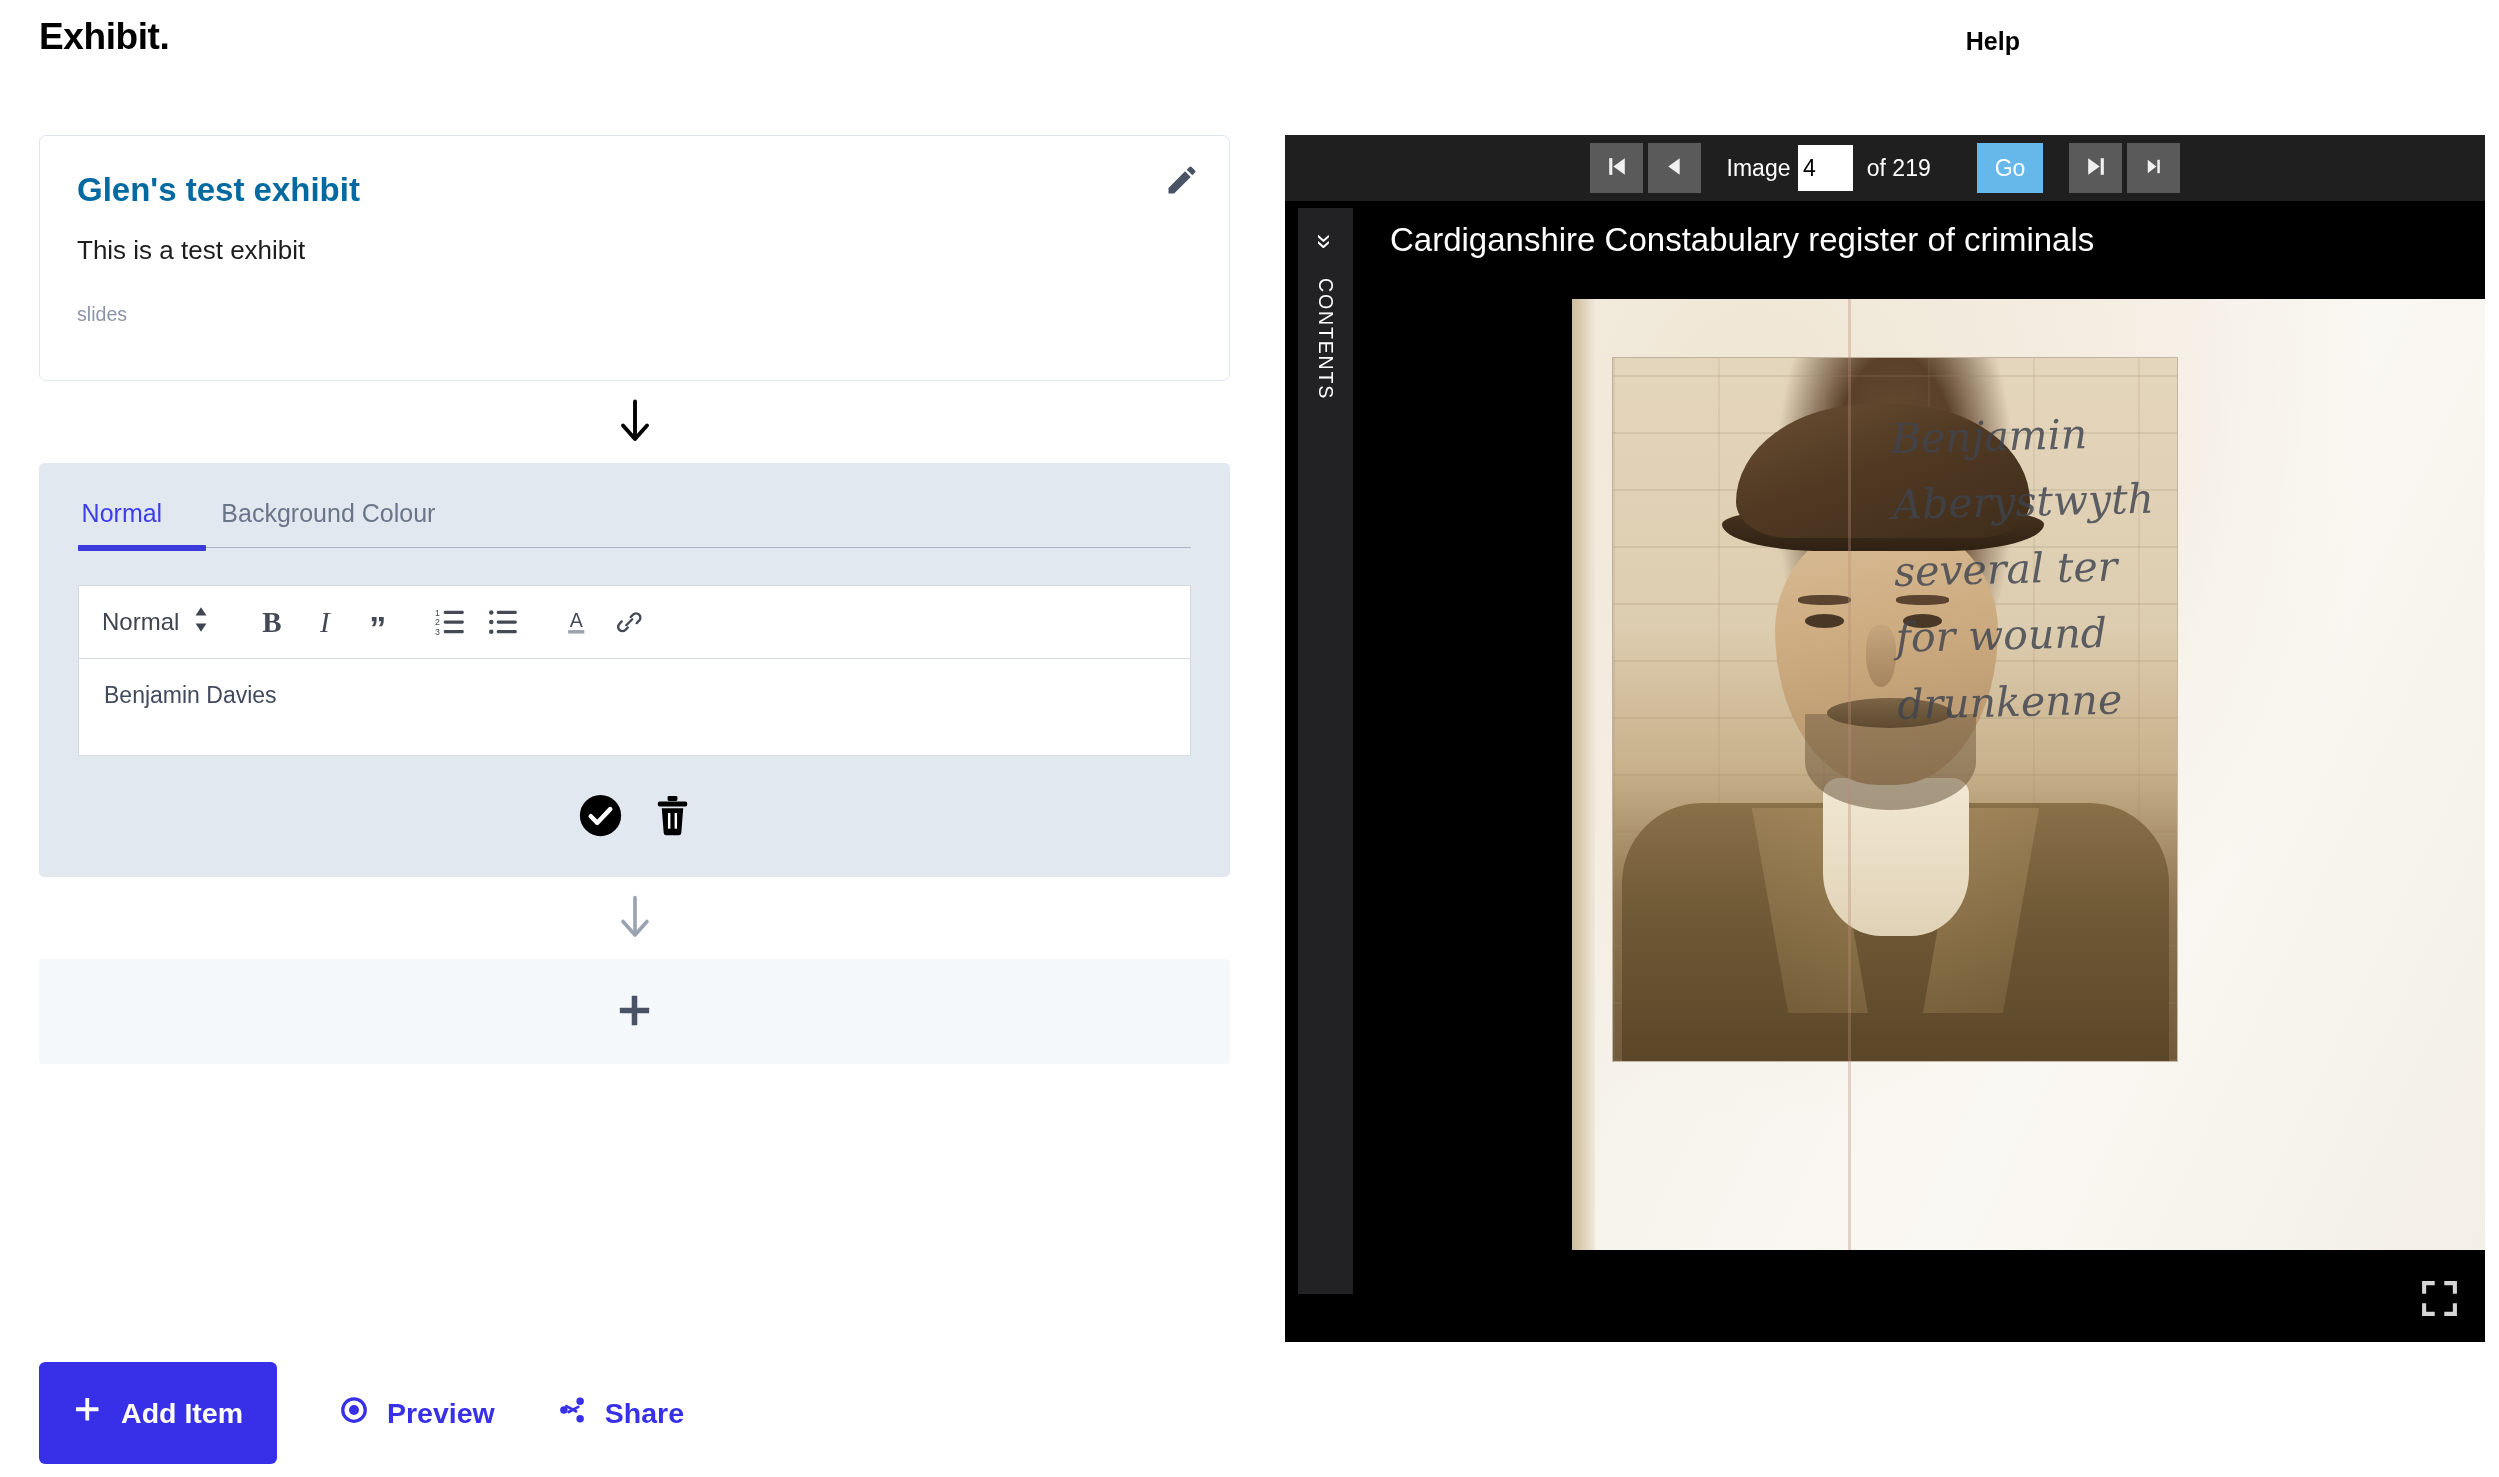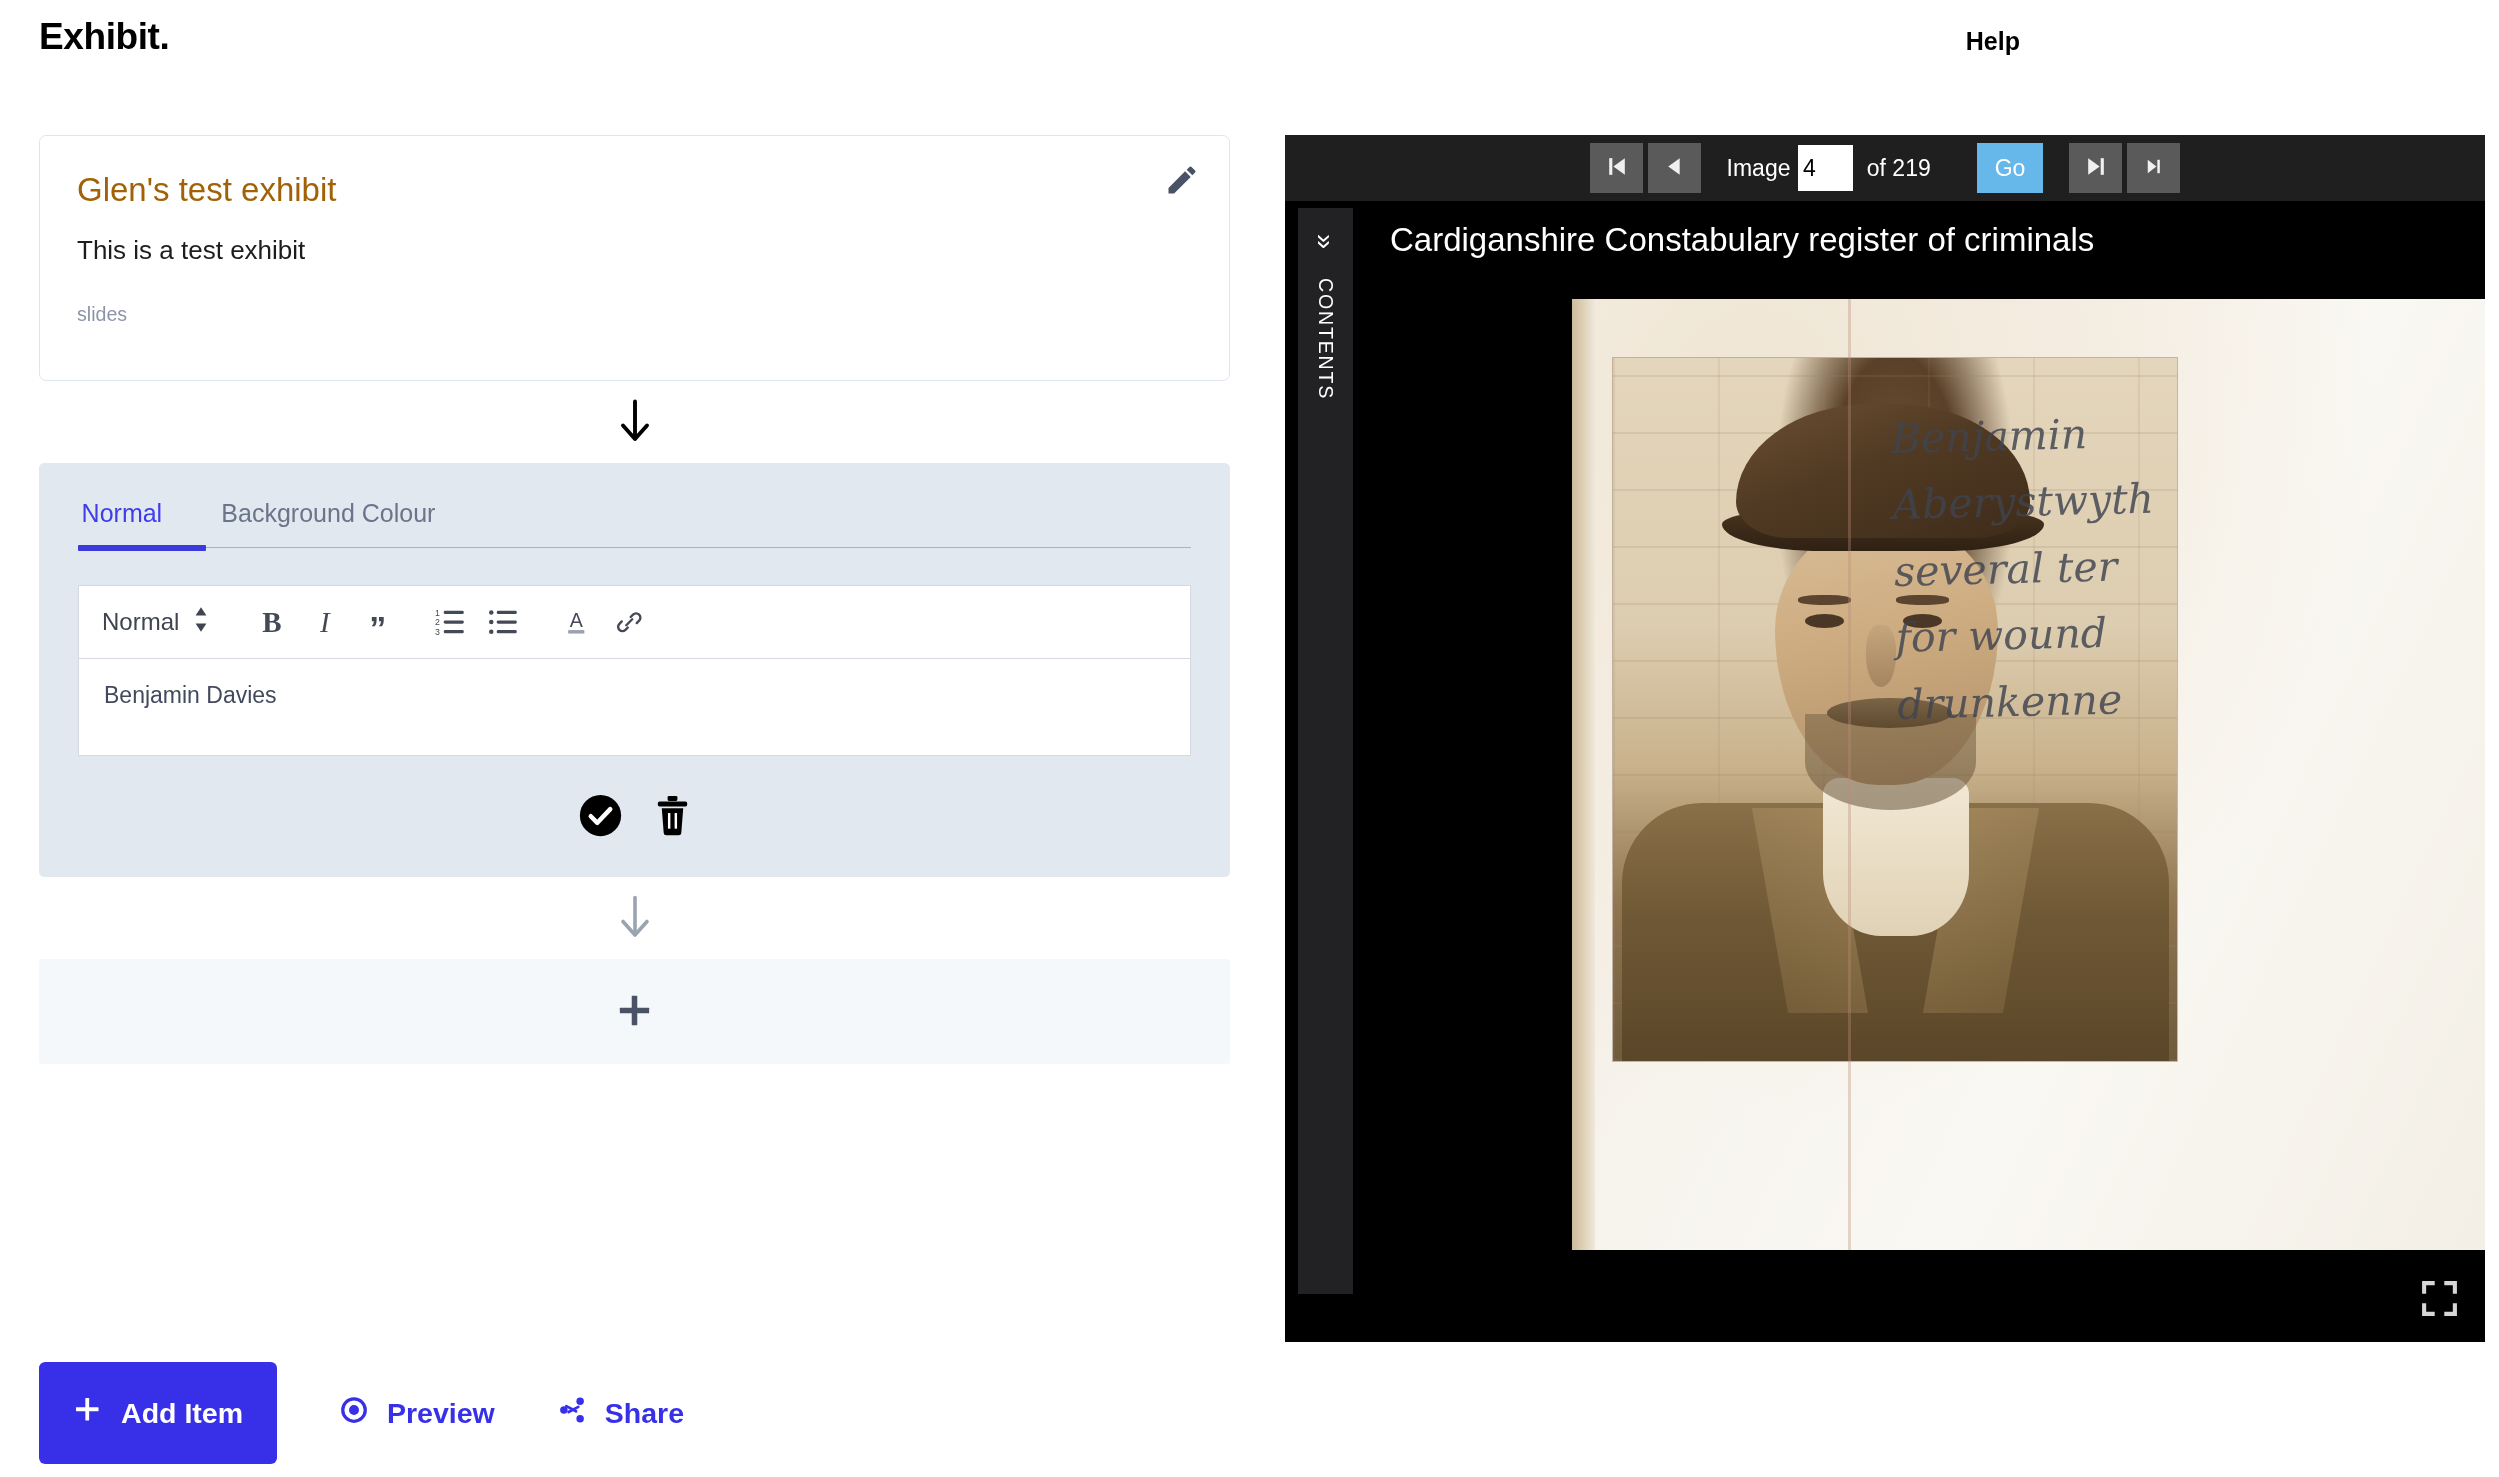--- a/index.html
+++ b/index.html
@@ -32,21 +32,21 @@
 
   .exhibit-card {
     position: relative;
     background: #ffffff;
     border: 1.8px solid #dfe5ee;
     border-radius: 7.1px;
     padding: 34px 37px 43px 37px;
     min-height: 246px;
   }
   .exhibit-title {
-    font-size: 33px; font-weight: normal; color: #a16207; line-height: 1.2;
+    font-size: 33px; font-weight: bold; color: #0369a1; line-height: 1.2;
   }
   .exhibit-desc {
     margin-top: 25px; font-size: 26px; color: #1d1d1d;
   }
   .exhibit-meta {
     margin-top: 37px; font-size: 19.6px; color: #8c95a8;
   }
   .edit-pencil {
     position: absolute; right: 27px; top: 25px;
     width: 41px; height: 41px; cursor: pointer;

